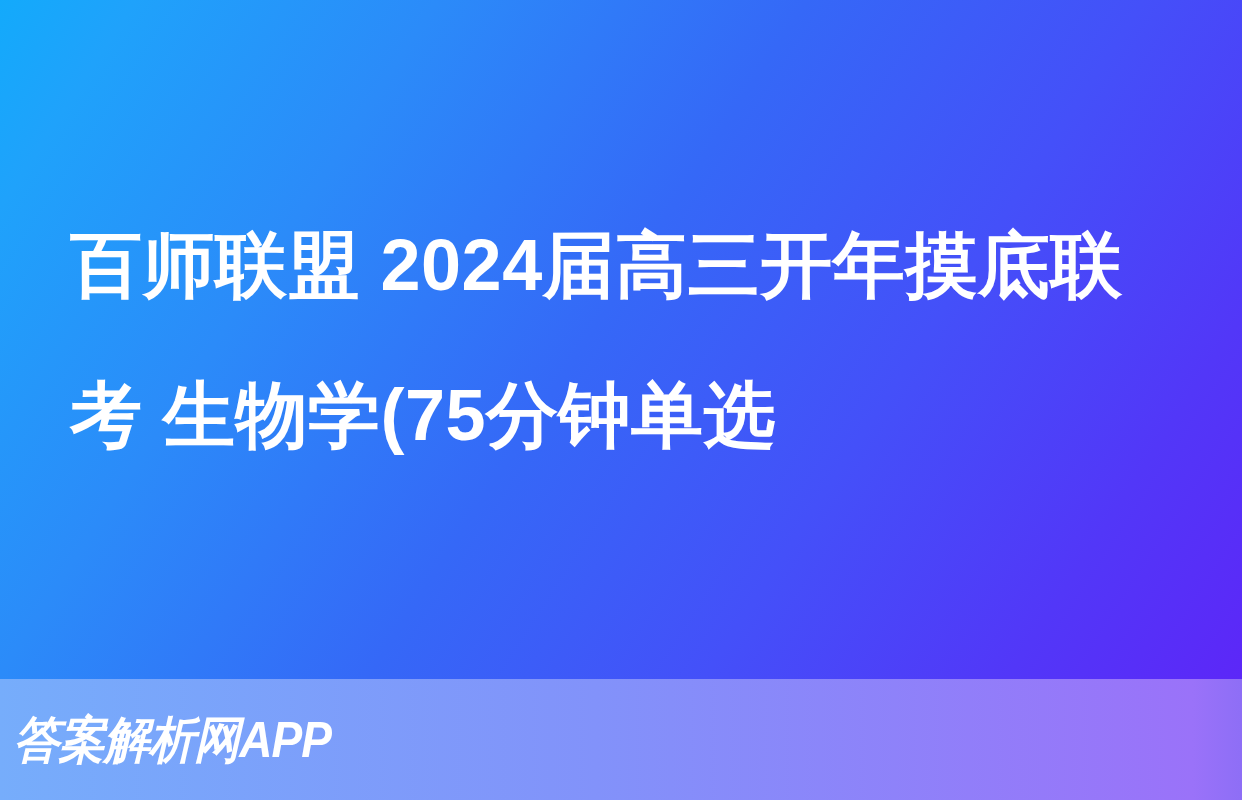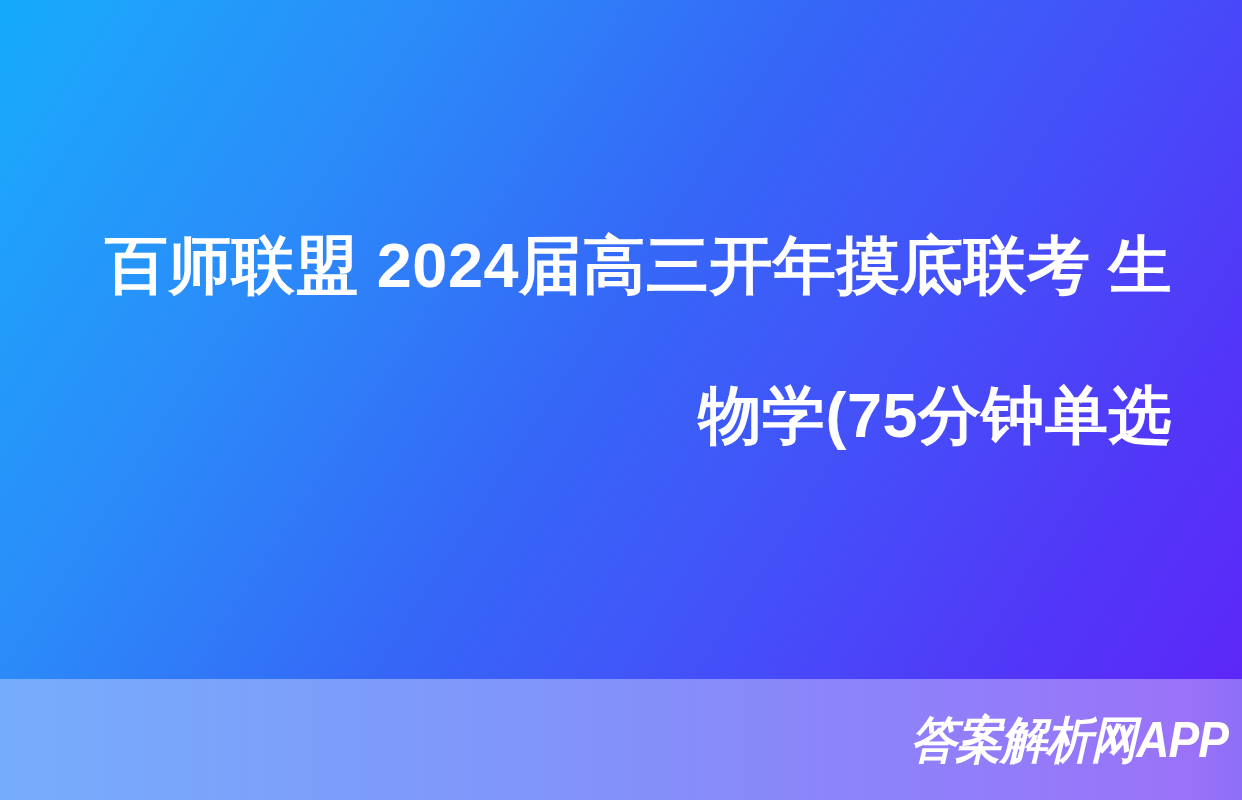--- a/index.html
+++ b/index.html
@@ -40,41 +40,41 @@
     justify-content: center;
     box-sizing: border-box;
     padding: 0 70px;
   }
 
   .hero-title {
     width: 100%;
     margin: 0;
     color: #ffffff;
     font-family: "Liberation Sans", "DejaVu Sans", sans-serif;
-    font-size: 63px;
+    font-size: 72px;
     font-weight: 700;
     line-height: 150px;
     letter-spacing: 0.5px;
-    text-align: right;
+    text-align: left;
     word-break: break-all;
     white-space: normal;
     -webkit-font-smoothing: antialiased;
   }
 
   
   .watermark-banner {
     position: absolute;
     left: 0;
     top: 679px;
     width: 1242px;
     height: 121px;
     background: linear-gradient(90deg, #76ADFB 0%, #8292FA 48%, #9A72F9 96%, #8E6EF6 100%);
     display: flex;
     align-items: center;
-    justify-content: flex-end;
+    justify-content: flex-start;
   }
 
   .watermark-text {
     margin: 0;
     color: #ffffff;
     font-family: "Liberation Sans", "DejaVu Sans", sans-serif;
     font-size: 50px;
     font-weight: 700;
     font-style: italic;
     letter-spacing: -1px;

